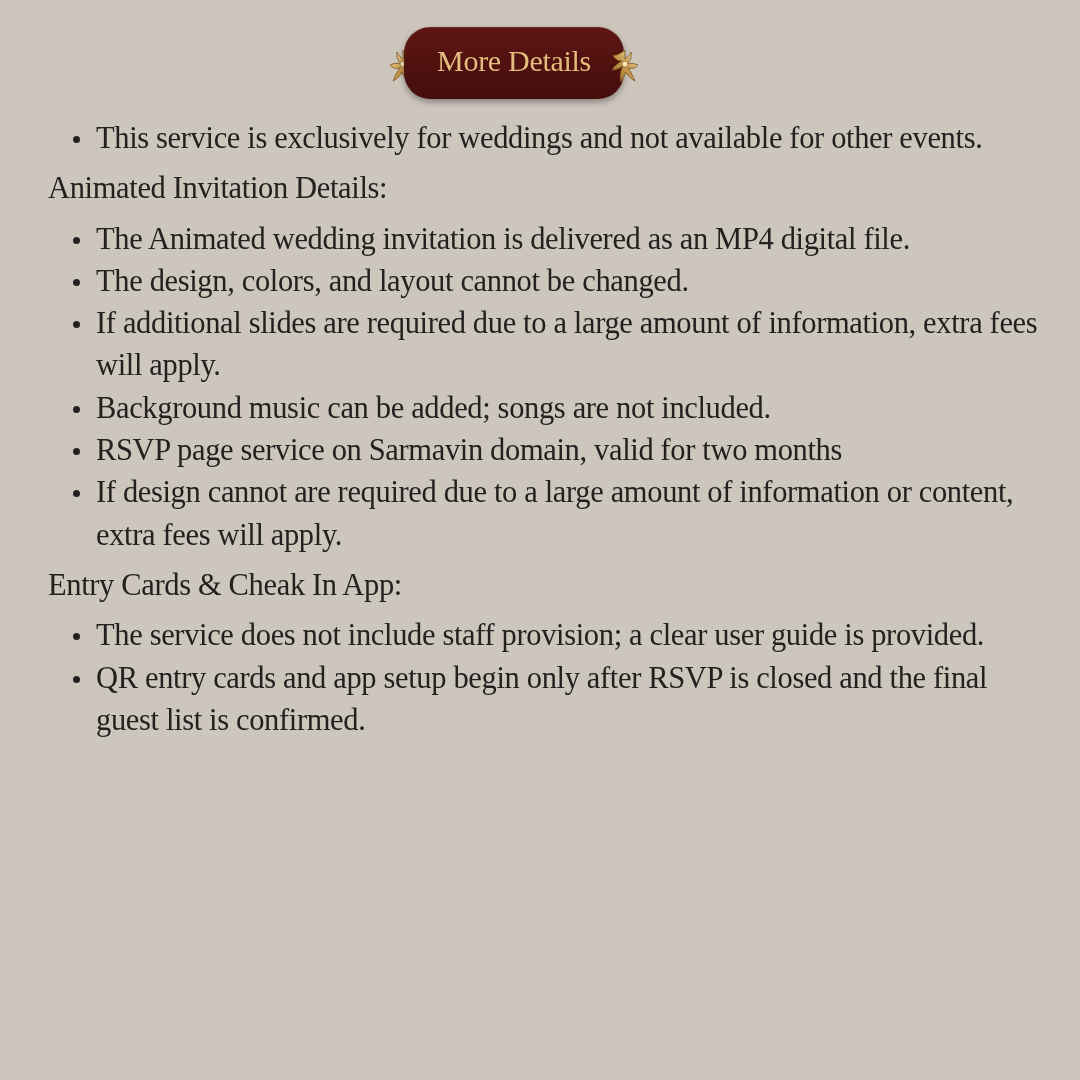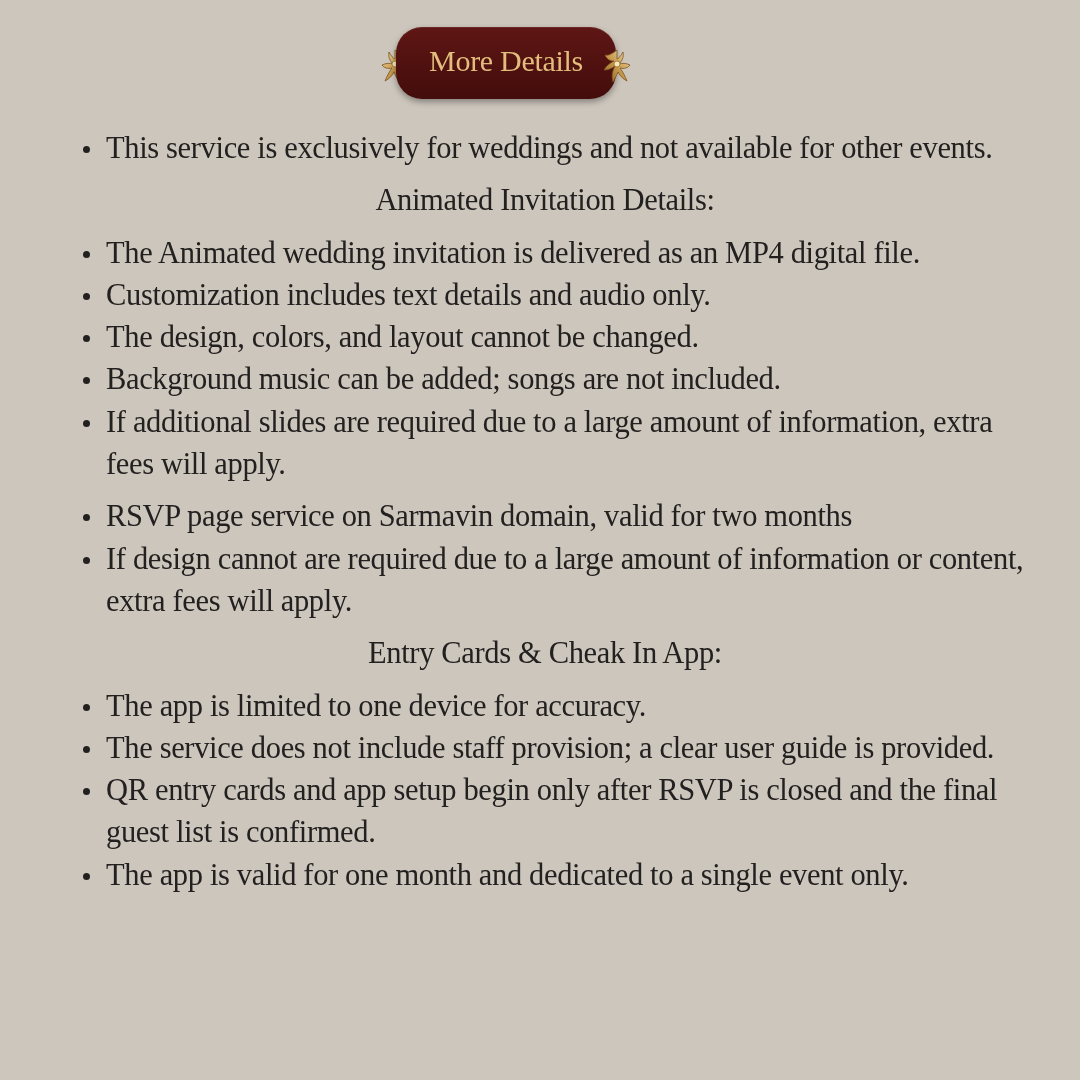--- a/index.html
+++ b/index.html
@@ -4,21 +4,21 @@
 <style>
   html, body { margin:0; padding:0; }
   body {
     width:1080px; height:1080px; overflow:hidden;
     background:#cdc6bd;
     font-family:"Liberation Serif", "DejaVu Serif", serif;
     color:#232120;
     position:relative;
   }
   .badge-wrap {
-    position:absolute; left:380px; top:26px; width:252px; height:76px;font-family:Liberation Serif, serif;
+    position:absolute; left:388px; top:26px; width:252px; height:76px;font-family:Liberation Serif, serif;
   }
   .badge {
     position:absolute; left:16px; top:1px; width:220px; height:72px;
     border-radius:26px;
     background:linear-gradient(180deg,#5e1614 0%,#4f110f 55%,#430d0c 100%);
     box-shadow:0 3px 6px rgba(0,0,0,0.35), inset 0 1px 0 rgba(255,255,255,0.08);
     display:flex; align-items:center; justify-content:center;
   }
   .badge span {
     color:#e2bd7d; font-size:30px; letter-spacing:-0.3px;
@@ -27,22 +27,22 @@
   .orn {
     position:absolute; top:22px; width:30px; height:36px;
   }
   .orn.left { left:0; }
   .orn.right { right:0; transform:scaleX(-1); }
 
   .content {
     position:absolute; left:40px; top:117px; width:1010px;
     font-size:30.5px; line-height:42.3px; letter-spacing:-0.35px;
   }
-  .heading { margin:1px; padding:0;text-align:center; }
-  ul { margin:10px; padding:0 0 0 56px; list-style:none; }
+  .heading { margin:8px; padding:0; }
+  ul { margin:0; padding:0 0 0 56px; list-style:none; }
   li { position:relative; }
   li::before {
     content:""; position:absolute; left:-23px; top:19px;
     width:7px; height:7px; border-radius:50%; background:#232120;
   }
 </style>
 </head>
 <body>
 
 <div class="badge-wrap">
@@ -74,31 +74,28 @@
 </div>
 
 <div class="content">
   <ul>
     <li>This service is exclusively for weddings and not available for other events.</li>
   </ul>
 
   <div class="heading">Animated Invitation Details:</div>
   <ul>
     <li>The Animated wedding invitation is delivered as an MP4 digital file.</li>
-    <li>Customization includes text details and audio only.</li>
     <li>The design, colors, and layout cannot be changed.</li>
+    <li>If additional slides are required due to a large amount of information, extra fees will apply.</li>
     <li>Background music can be added; songs are not included.</li>
-    <li>If additional slides are required due to a large amount of information, extra fees will apply.</li>
   </ul>
 
   <ul>
     <li>RSVP page service on Sarmavin domain, valid for two months</li>
     <li>If design cannot are required due to a large amount of information or content, extra fees will apply.</li>
   </ul>
 
   <div class="heading">Entry Cards &amp; Cheak In App:</div>
   <ul>
-    <li>The app is limited to one device for accuracy.</li>
     <li>The service does not include staff provision; a clear user guide is provided.</li>
     <li>QR entry cards and app setup begin only after RSVP is closed and the final guest list is confirmed.</li>
-    <li>The app is valid for one month and dedicated to a single event only.</li>
   </ul>
 </div>
 
 </body></html>

